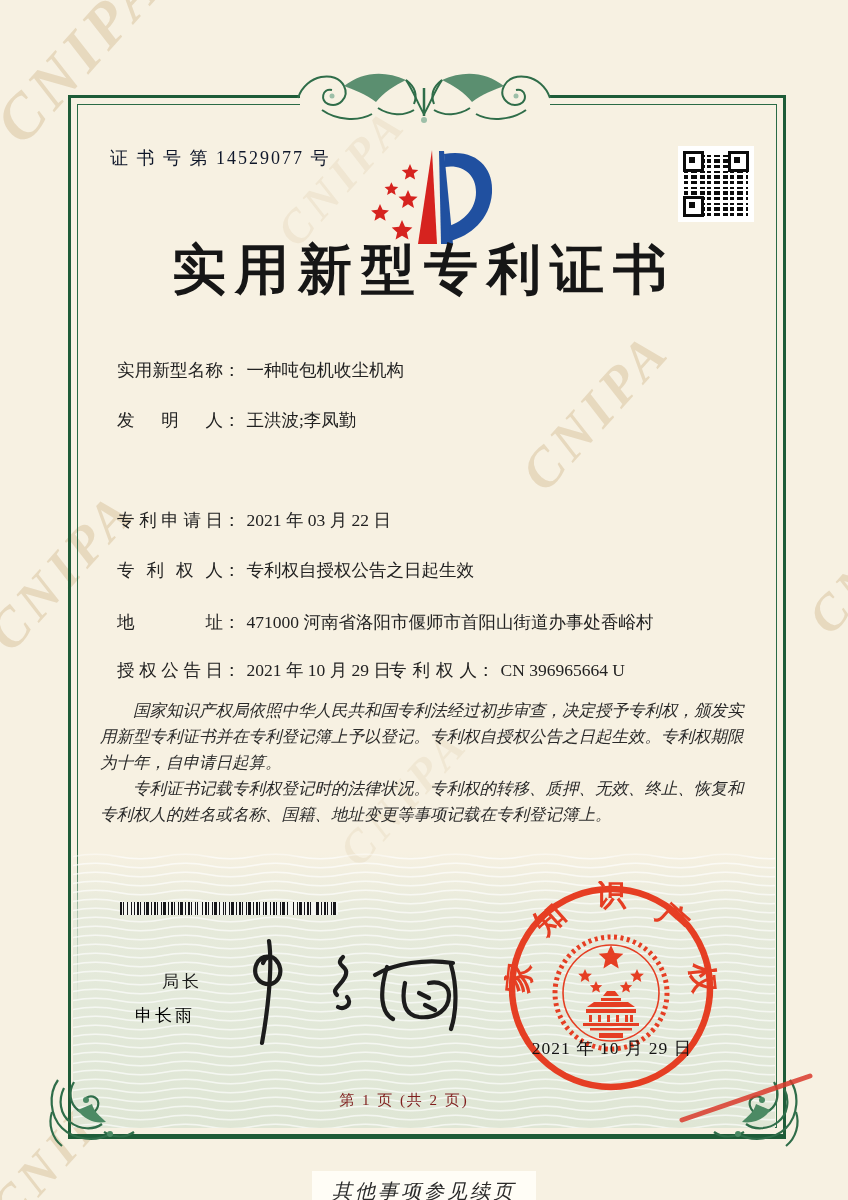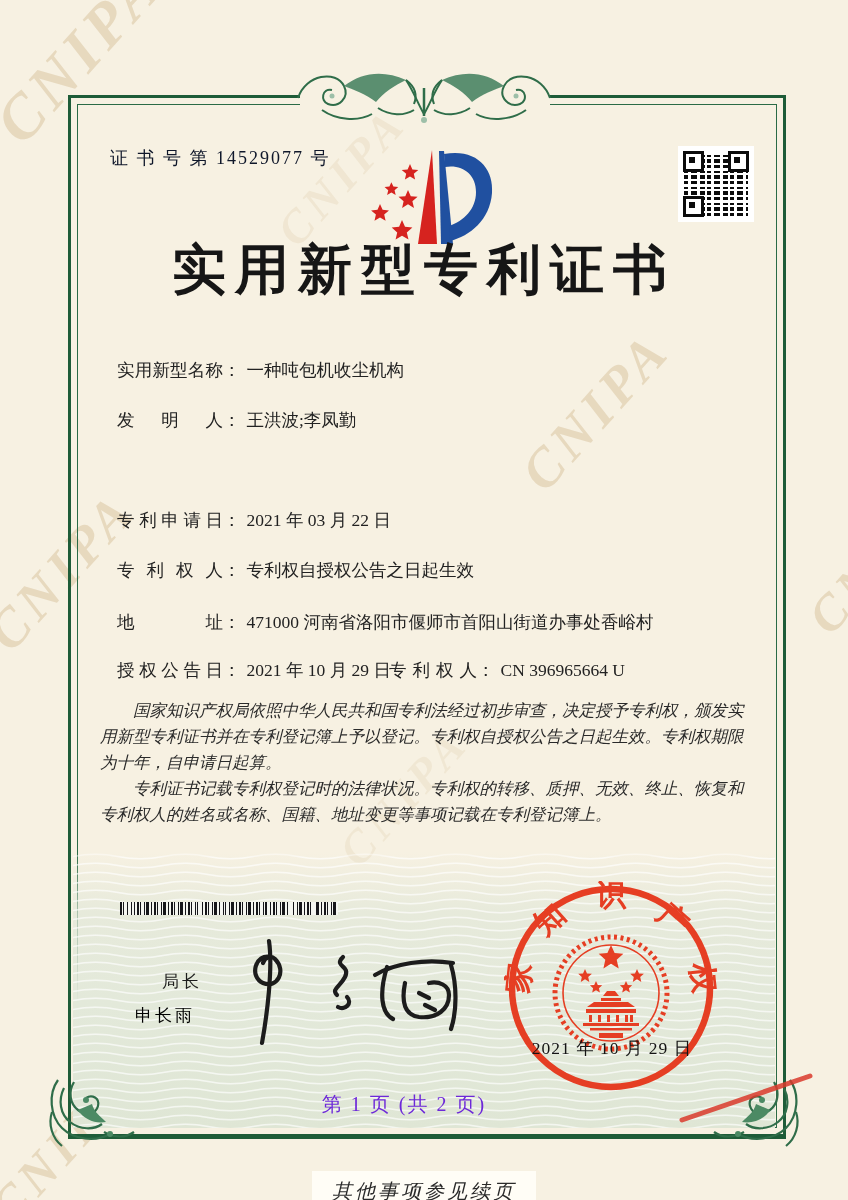--- a/index.html
+++ b/index.html
@@ -57,22 +57,22 @@
   .sig-title{position:absolute;left:118px;top:970px;font-family:"Liberation Sans",sans-serif;
       font-size:17px;letter-spacing:3px;color:#1d1d1d;margin-left:44px;}
   .sig-name{position:absolute;left:118px;top:1004px;font-family:"Liberation Sans",sans-serif;
       font-size:17px;letter-spacing:3px;color:#000000;margin-left:17px;}
   .sig-hand{position:absolute;left:225px;top:935px;}
 
   .seal{position:absolute;left:504px;top:881px;width:214px;height:214px;opacity:.94;}
   .seal-date{position:absolute;left:505px;top:1036px;width:214px;text-align:center;font-size:17.5px;
       letter-spacing:1px;color:#141414;}
 
-  .page-info{position:absolute;left:0;top:1091px;width:808px;text-align:center;font-size:20px;
-      letter-spacing:2px;color:#6d28d9;}
+  .page-info{position:absolute;left:0;top:1091px;width:808px;text-align:center;font-size:15px;
+      letter-spacing:2px;color:#7f1d1d;}
   .cont-note{position:absolute;left:50%;top:1171px;transform:translateX(-50%);background:#fffdf6;
       padding:7px 20px;font-size:20px;font-style:italic;letter-spacing:3px;color:#2a2a2a;z-index:6;}
   .red-swoosh{position:absolute;left:668px;top:1068px;z-index:6;}
 </style>
 </head>
 <body>
 
 <div class="page">
 
   <div class="wm" style="left:-28px;top:18px;font-size:62px;">CNIPA</div>

